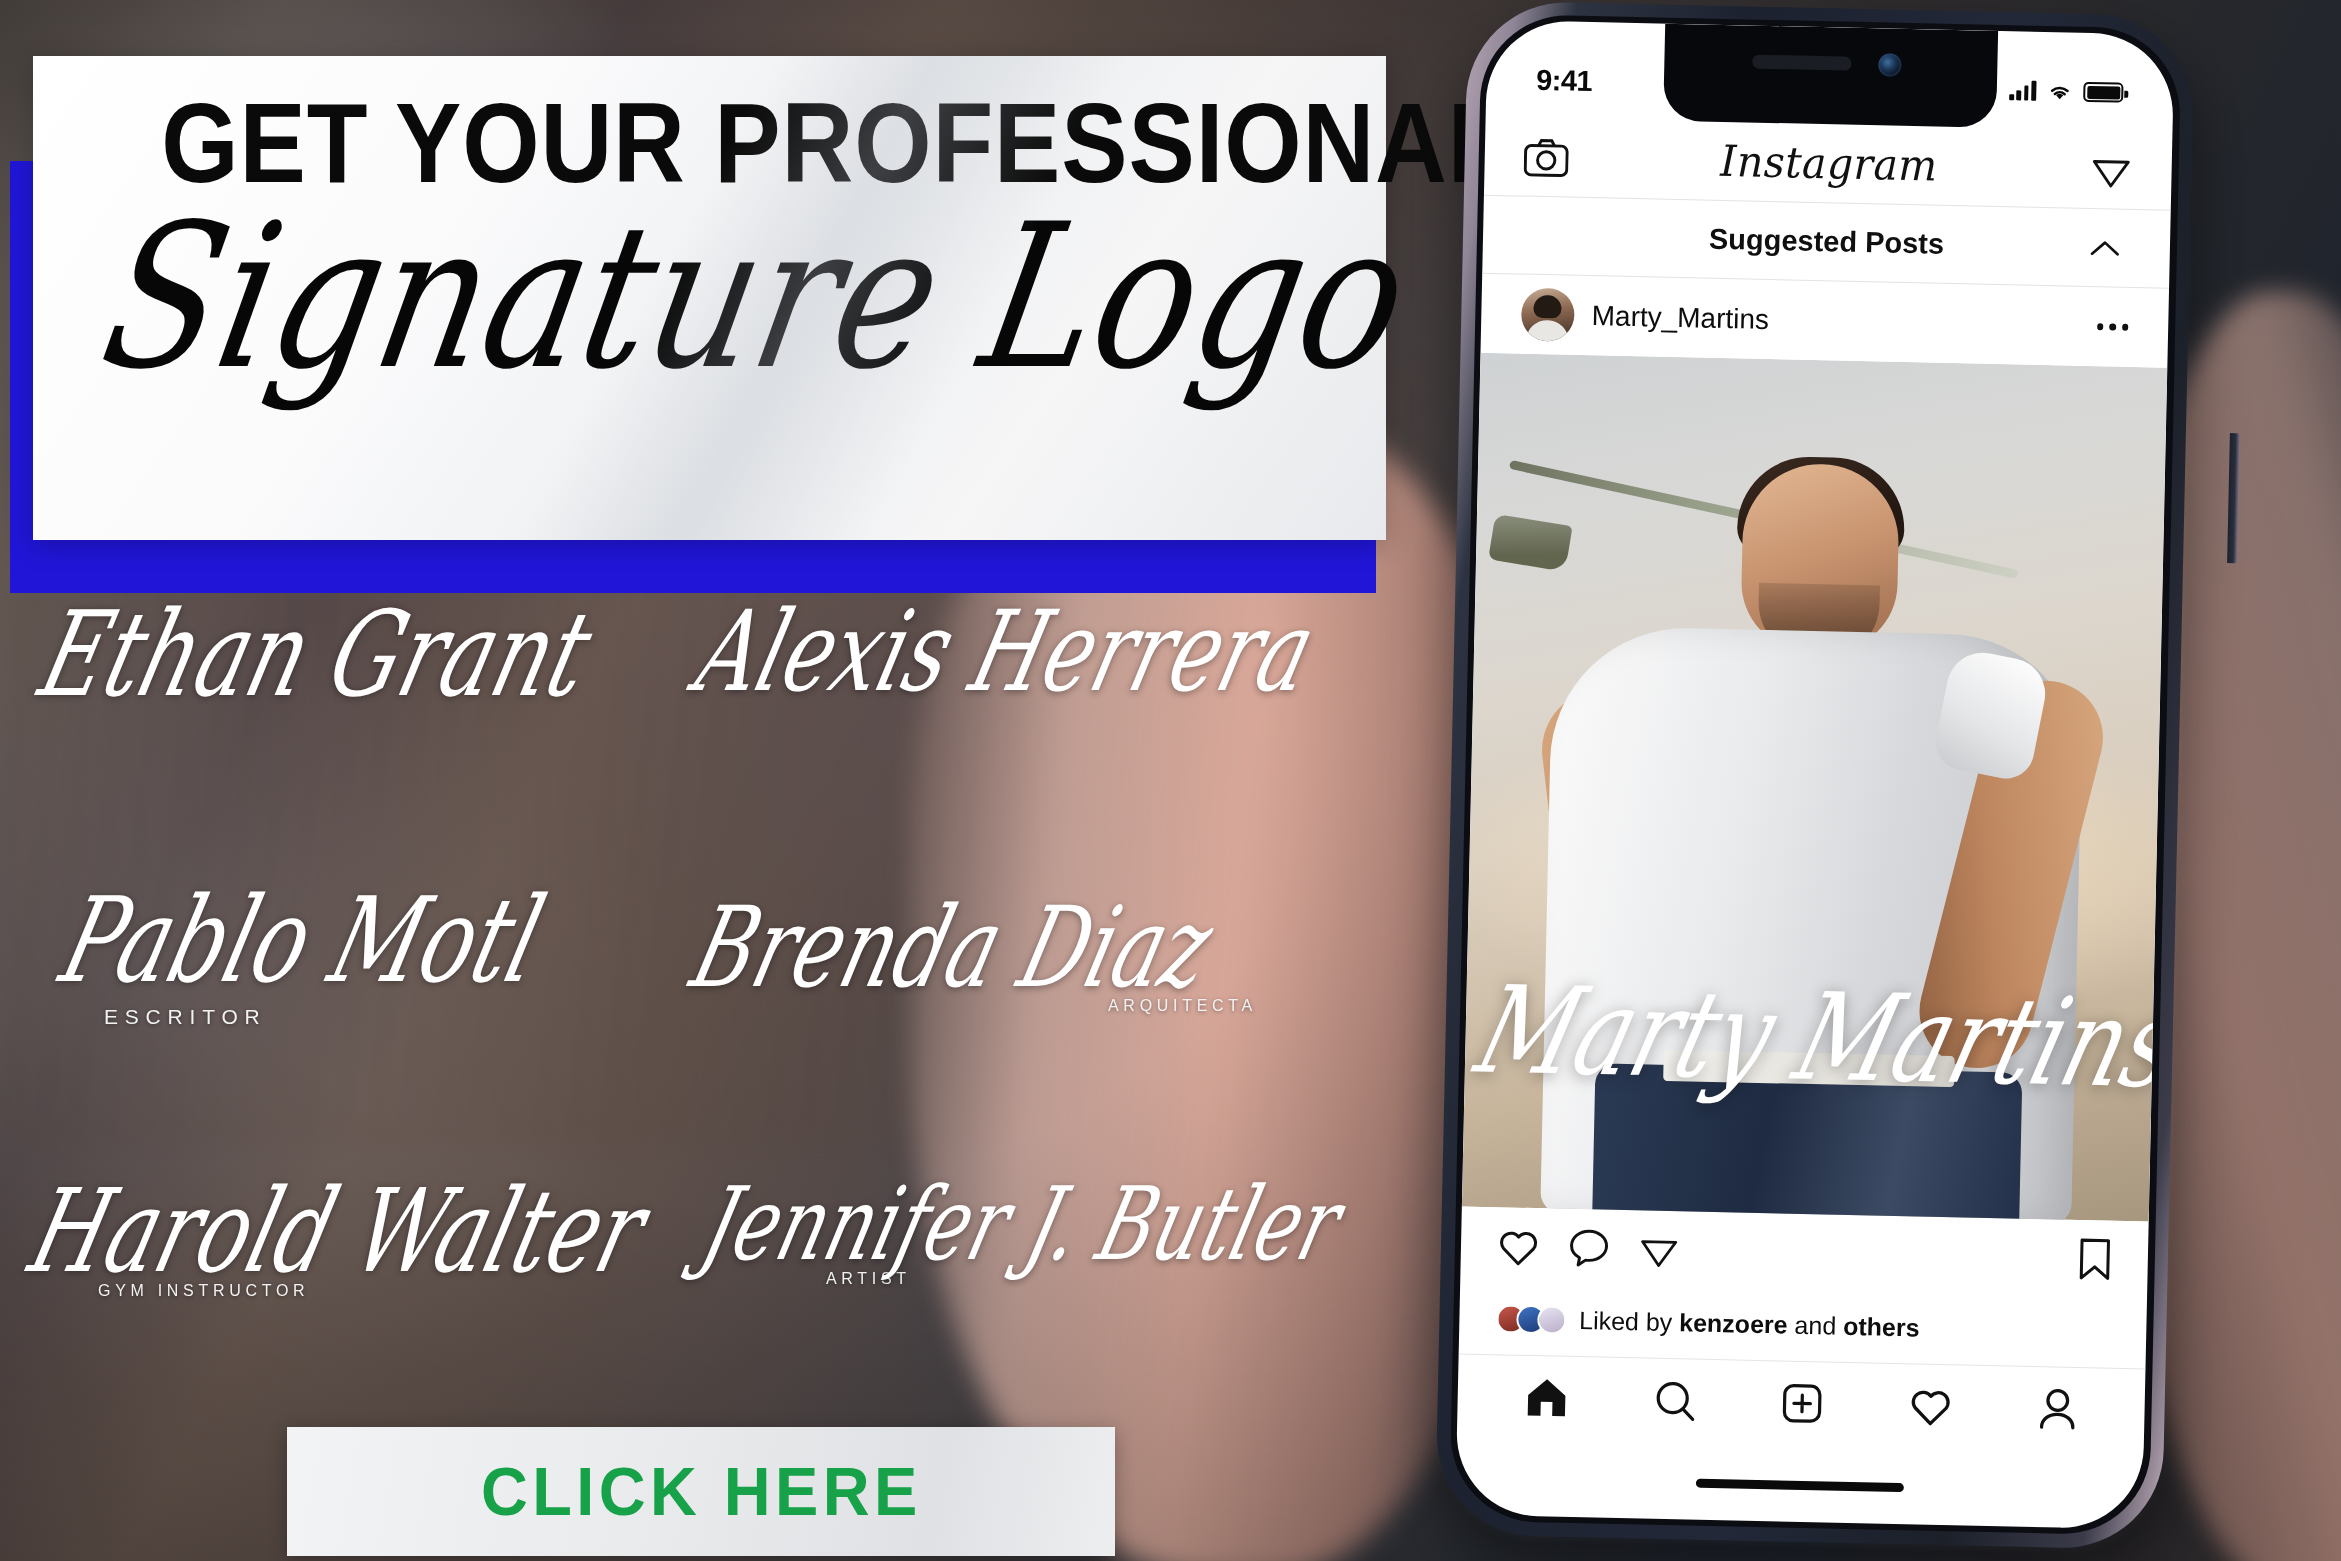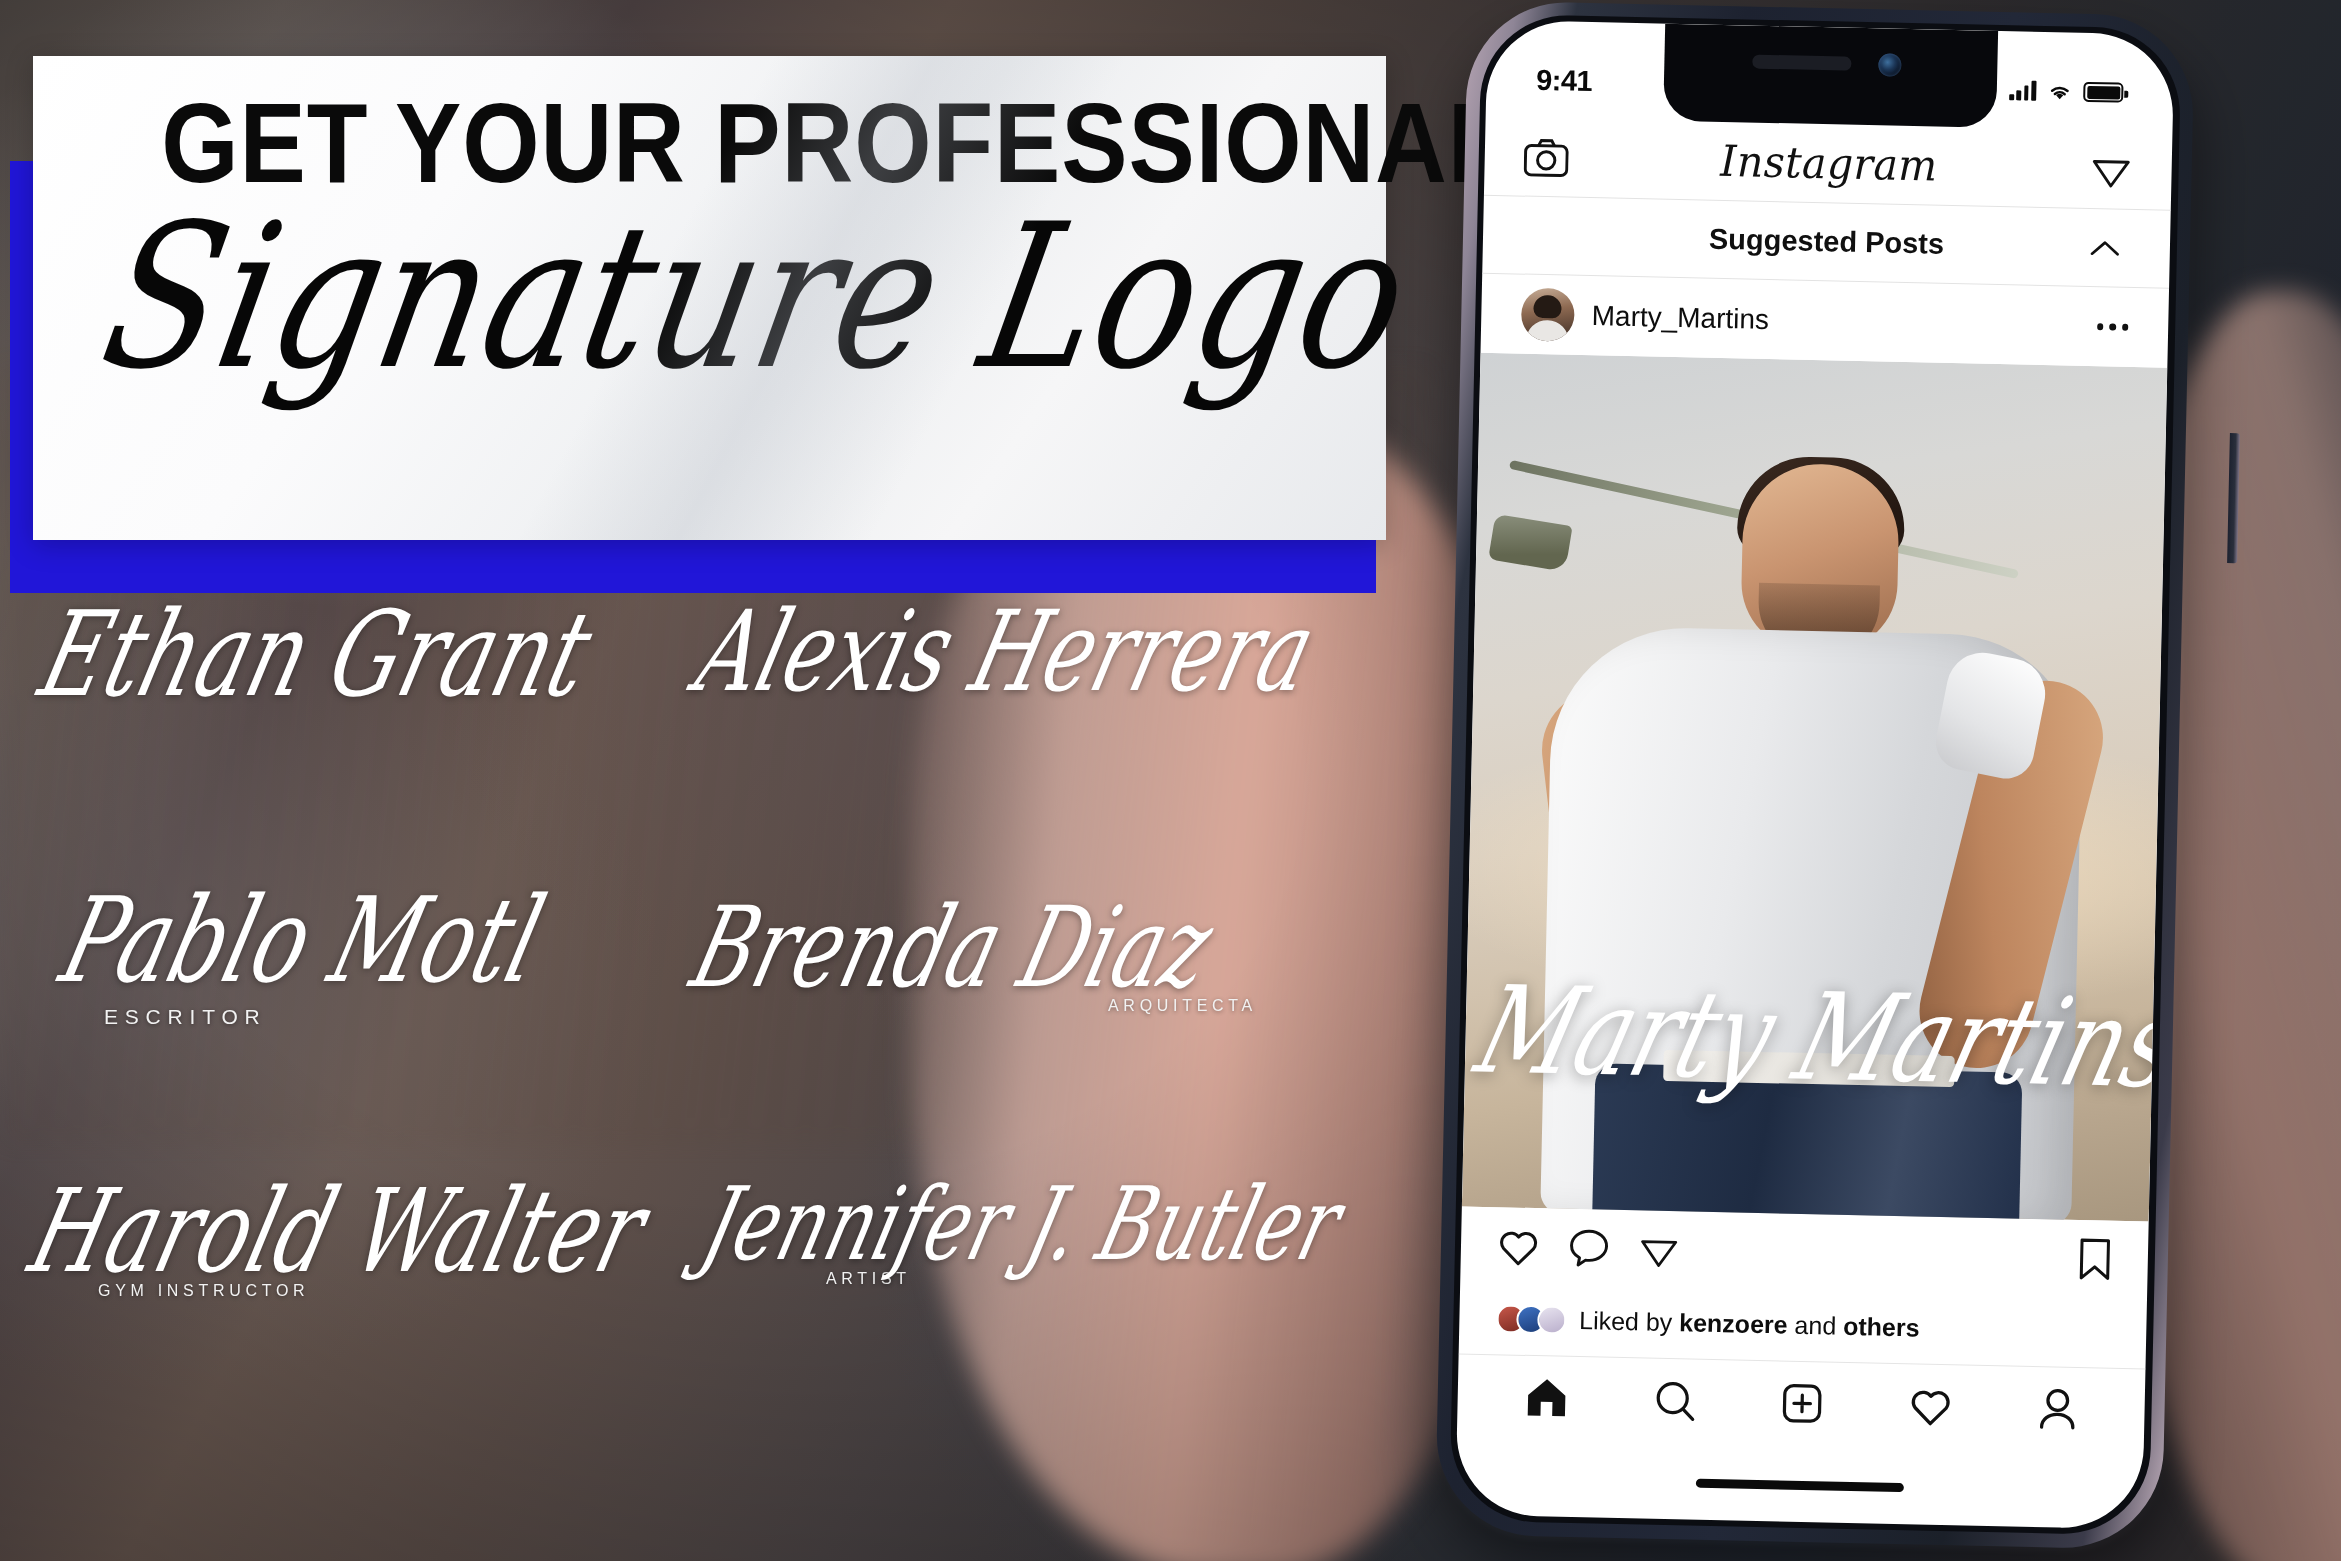--- a/index.html
+++ b/index.html
@@ -567,20 +567,23 @@
       <div class="sig-role small" style="margin-left:62px; margin-top:6.2px;">GYM INSTRUCTOR</div>
     </div>
 
     <div class="sig-cell" style="left:671px; top:593px;">
       <div class="sig-name" style="font-size:79px;">Jennifer J. Butler</div>
       <div class="sig-role small" style="margin-left:119px; margin-top:5.2px;">ARTIST</div>
     </div>
 
   </div>
 
+  <div class="cta">
+    <span class="cta-label">CLICK HERE</span>
+  </div>
 
   <div class="phone-wrap">
     <div class="phone-shadow"></div>
     <div class="phone-frame">
 
       <div class="phone-side-btn btn-silent"></div>
       <div class="phone-side-btn btn-vup"></div>
       <div class="phone-side-btn btn-vdn"></div>
       <div class="phone-side-btn btn-power"></div>
 

